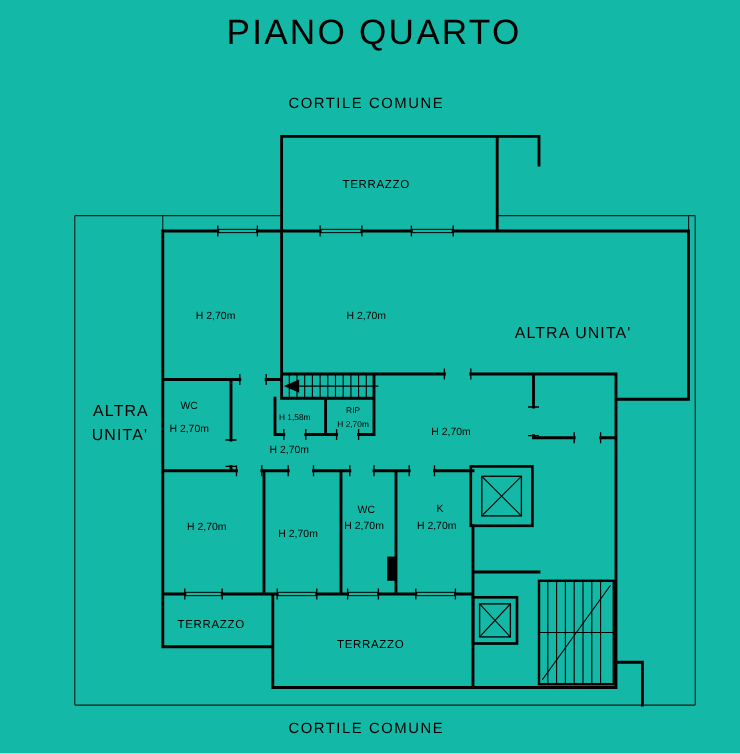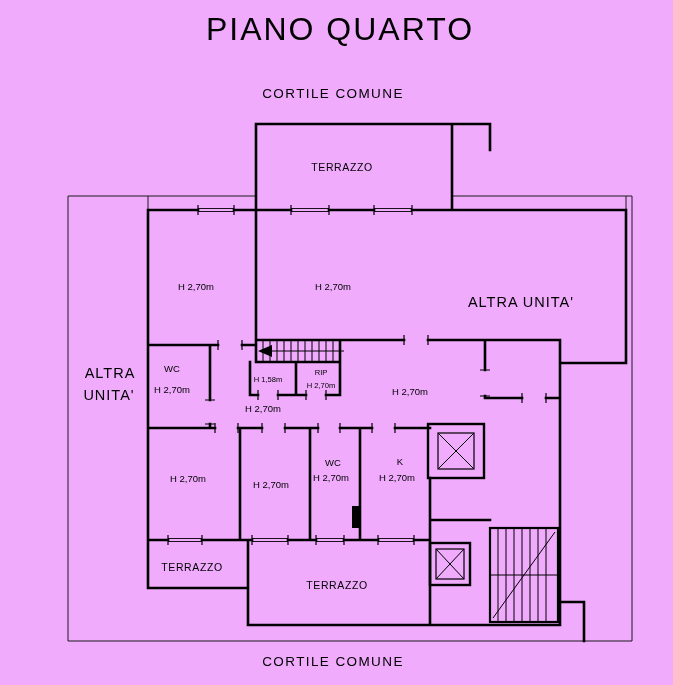--- a/index.html
+++ b/index.html
@@ -1,16 +1,16 @@
 <!DOCTYPE html>
 <html><head>
 <meta charset="utf-8">
 <style>
   html,body{margin:0;padding:0;background:#ffffff;}
-  .stage{position:relative;width:673px;height:685px;background:#f0abfc;overflow:hidden;}
+  .stage{position:relative;width:673px;height:685px;background:#14b8a6;overflow:hidden;}
   svg{position:absolute;left:0;top:0;}
   text{font-family:"Liberation Sans","DejaVu Sans",sans-serif;fill:#000;}
   .t-title{font-size:32px;letter-spacing:2px;}
   .t-site{font-size:13.5px;letter-spacing:1.4px;}
   .t-unit{font-size:14.5px;letter-spacing:1px;}
   .t-room{font-size:9.5px;}
   .t-small{font-size:7.6px;}
   .t-terr{font-size:10.5px;letter-spacing:0.6px;}
   .ln{stroke:#000;fill:none;}
   .thin{stroke:#1a1a1a;fill:none;}

